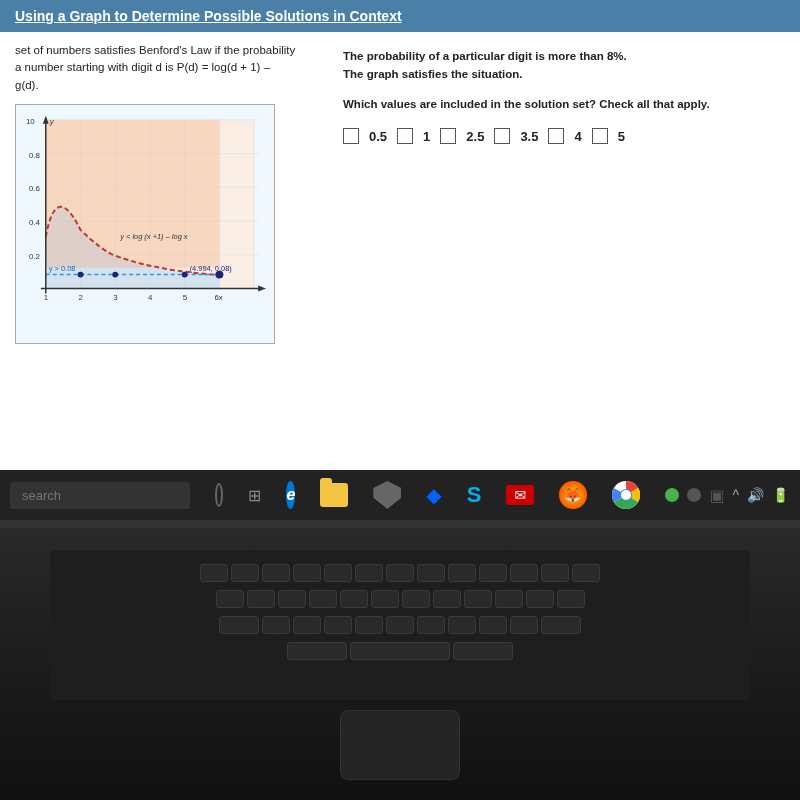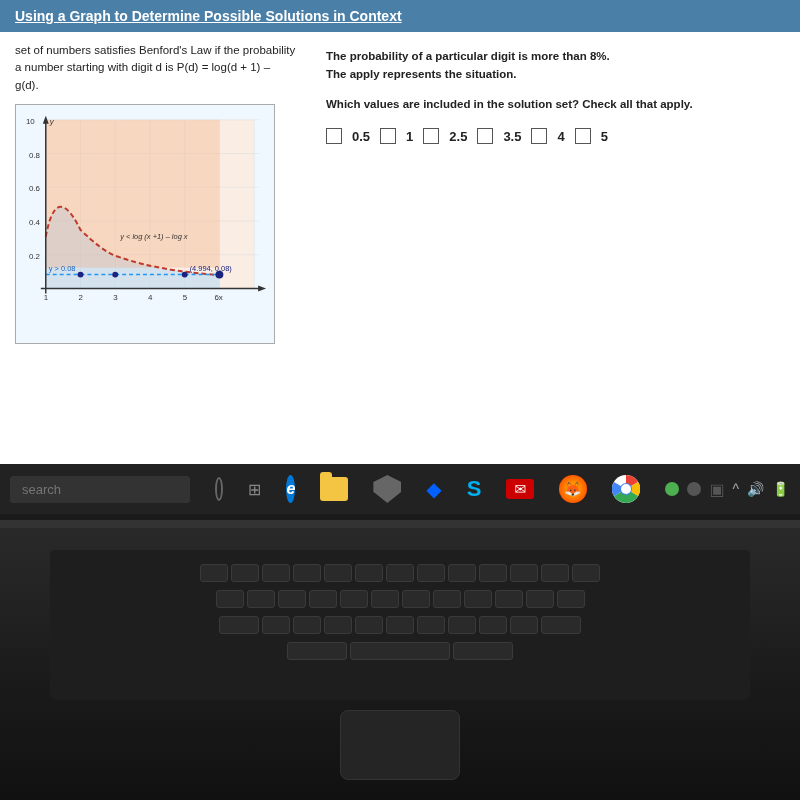--- a/index.html
+++ b/index.html
@@ -58,21 +58,21 @@
       overflow: hidden;
     }
 
     
     .content-area {
       background: white;
       height: 440px;
       display: flex;
       flex-direction: row;
       padding: 10px 15px;
-      gap: 11px;
+      gap: 28px;
     }
 
     .left-column {
       flex: 0 0 300px;
     }
 
     .problem-text {
       font-size: 11.5px;
       color: #222;
       line-height: 1.5;
@@ -133,21 +133,21 @@
       width: 16px;
       height: 16px;
       border: 1.5px solid #555;
       background: white;
       flex-shrink: 0;
     }
 
     
     .taskbar {
       position: absolute;
-      bottom: 286px;
+      bottom: 280px;
       left: 0;
       width: 800px;
       height: 50px;
       background: #222;
       display: flex;
       align-items: center;
       padding: 0 10px;
       gap: 25px;
       z-index: 10;
     }
@@ -435,21 +435,21 @@
           <text x="33" y="162" font-size="7.5" fill="#1565c0">y &gt; 0.08</text>
 
           <text x="175" y="162" font-size="7.5" fill="#1a237e">(4.994, 0.08)</text>
         </svg>
       </div>
     </div>
 
     <div class="right-column">
       <div class="right-text">
         <span>The probability of a particular digit is more than 8%.</span><br>
-        <span>The apply represents the situation.</span>
+        <span>The graph satisfies the situation.</span>
       </div>
       <div class="question-text">
         <span>Which values are included in the solution set? Check all that apply.</span>
       </div>
 
       <ul class="checkbox-list">
         <li class="checkbox-item">
           <div class="checkbox-box"></div>
           <span>0.5</span>
         </li>

